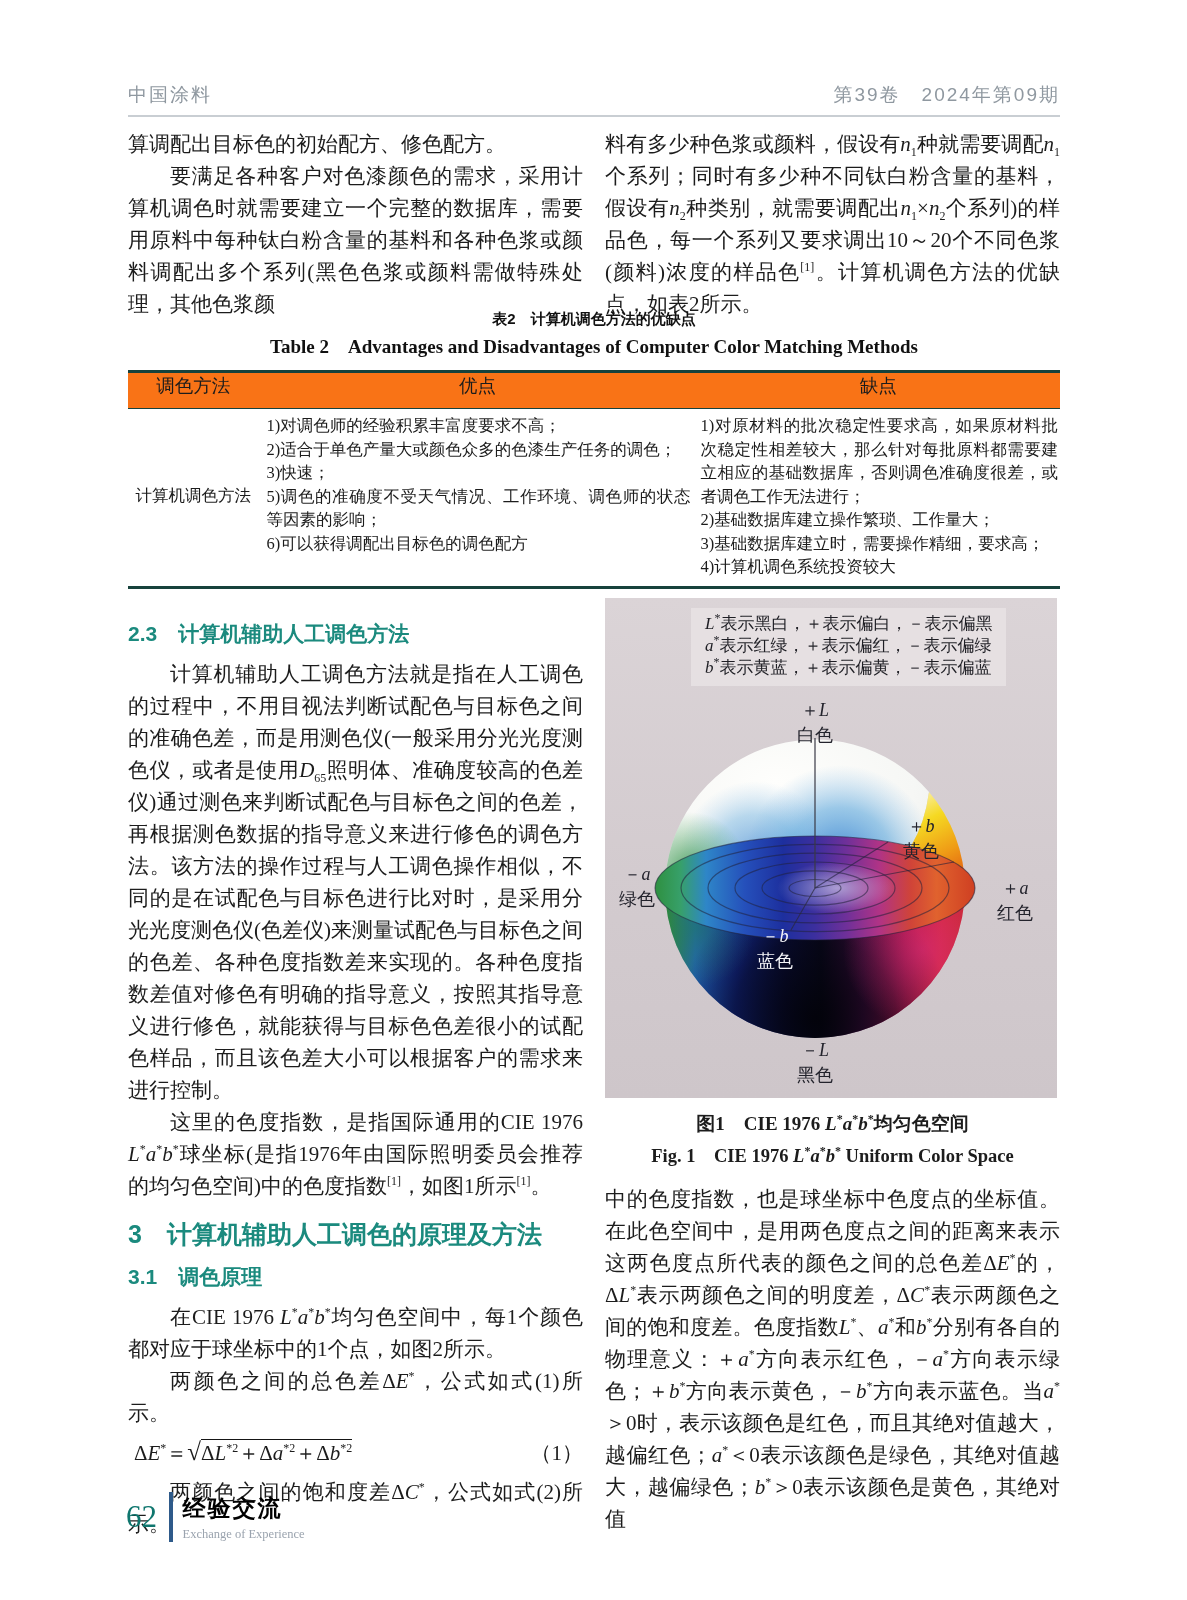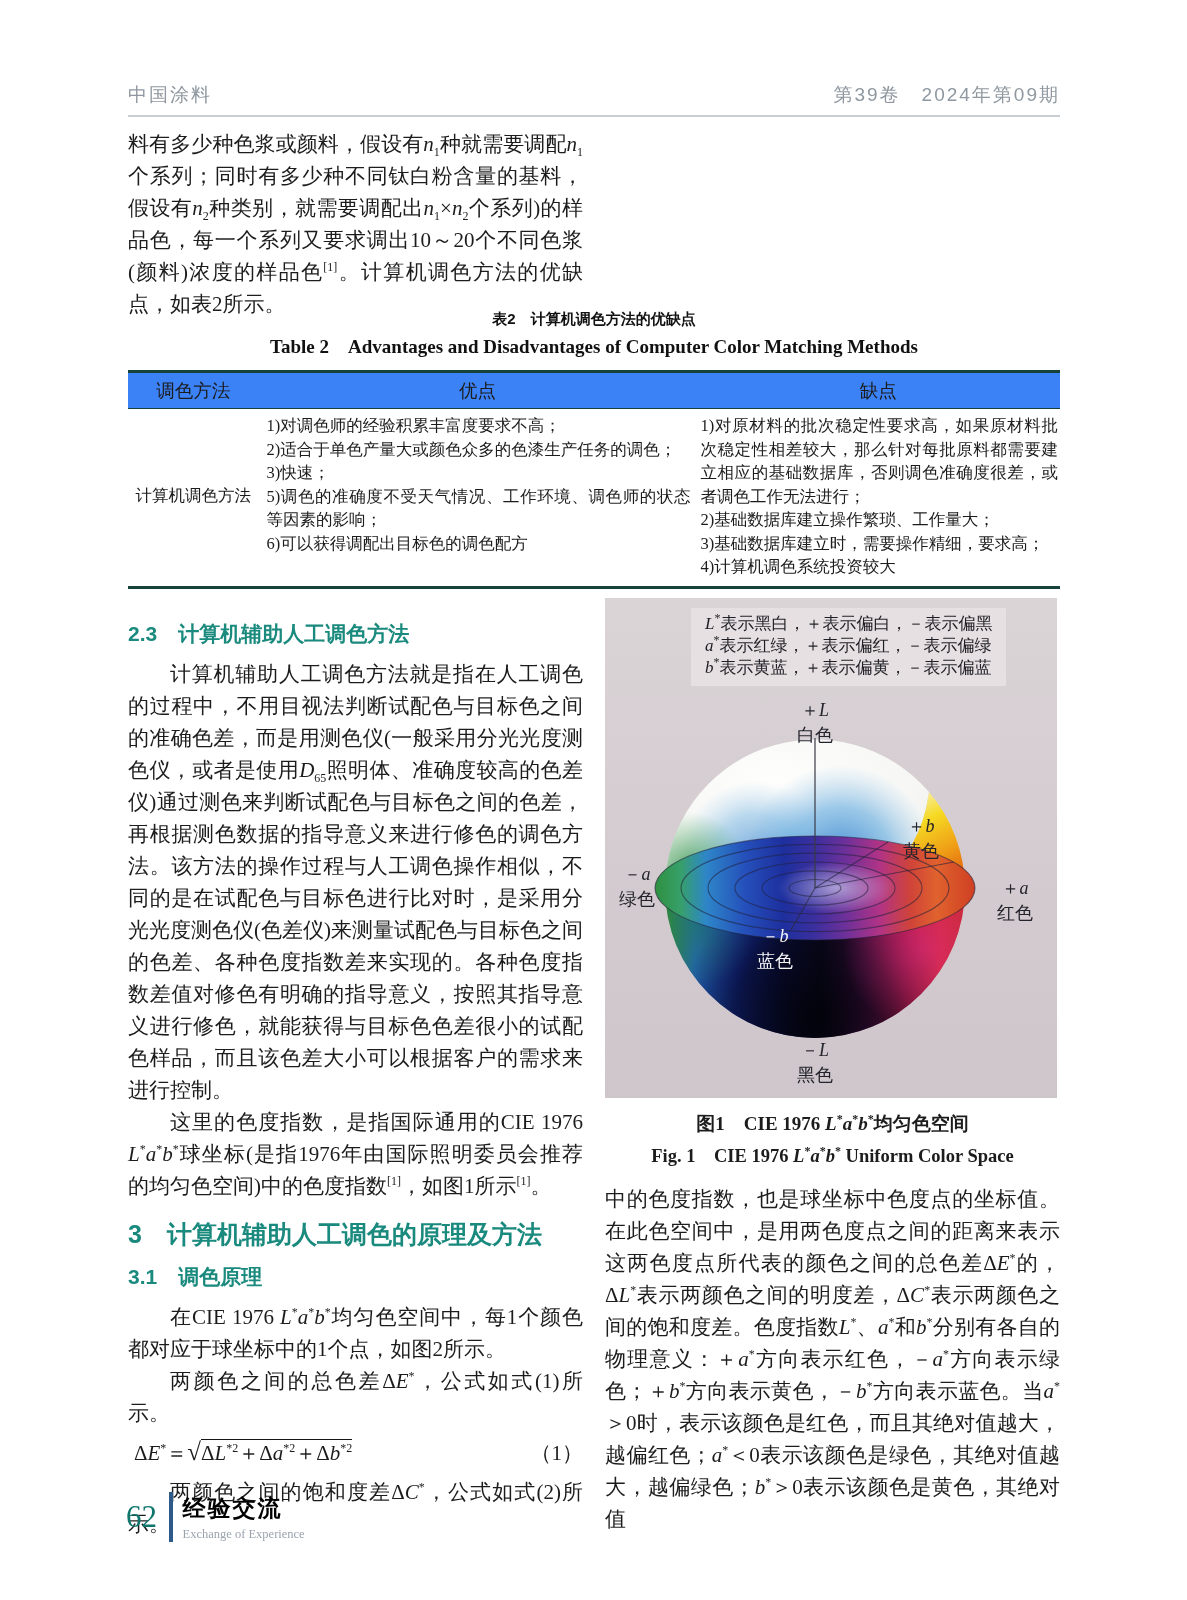--- a/index.html
+++ b/index.html
@@ -22,22 +22,22 @@
   
   .cols{position:absolute;left:128px;width:932px;display:flex;gap:22px;}
   .col{width:455px;}
   .body-par{font-size:21px;line-height:32px;text-align:justify;}
   .indent{text-indent:2em;}
   
   .table-block{position:absolute;left:128px;top:310px;width:932px;}
   .tbl-title-cn{text-align:center;font-family:"Liberation Sans","DejaVu Sans",sans-serif;font-weight:bold;font-size:15px;color:#111;}
   .tbl-title-en{text-align:center;font-weight:bold;font-size:19px;margin-top:5px;color:#111;}
   .tbl{margin-top:10px;border-top:3px solid #17423c;border-bottom:3px solid #17423c;}
-  .tbl-head{display:flex;background:#3b82f6;border-bottom:1.5px solid #17423c;
-    font-size:18.5px;height:35px;align-items:center;}
+  .tbl-head{display:flex;background:#f97316;border-bottom:1.5px solid #17423c;
+    font-size:18.5px;height:35px;}
   .tbl-head .c1,.tbl-body .c1{width:14%;text-align:center;}
   .tbl-head .c2{width:47%;text-align:center;}
   .tbl-head .c3{width:39%;text-align:center;}
   .tbl-body{display:flex;padding:5px 0 7px 0;}
   .tbl-body .c1{display:flex;align-items:center;justify-content:center;font-size:16.5px;}
   .tbl-body .c2{width:47%;padding:0 6px 0 8px;box-sizing:border-box;}
   .tbl-body .c3{width:39%;padding:0 2px 0 4px;box-sizing:border-box;}
   .tbl-item{font-size:16.5px;line-height:23.5px;text-align:justify;}
   
   .h-teal{font-family:"Liberation Sans","DejaVu Sans",sans-serif;font-weight:bold;color:#1b8a7e;}
@@ -70,20 +70,24 @@
 </style>
 </head>
 <body>
 
 <div class="pg-header">
   <span>中国涂料</span>
   <span>第39卷　2024年第09期</span>
 </div>
 
 <div class="cols" style="top:128px;">
+  <div class="col">
+    <div class="body-par">算调配出目标色的初始配方、修色配方。</div>
+    <div class="body-par indent">要满足各种客户对色漆颜色的需求，采用计算机调色时就需要建立一个完整的数据库，需要用原料中每种钛白粉含量的基料和各种色浆或颜料调配出多个系列(黑色色浆或颜料需做特殊处理，其他色浆颜</div>
+  </div>
   <div class="col">
     <div class="body-par">料有多少种色浆或颜料，假设有<i>n</i><sub>1</sub>种就需要调配<i>n</i><sub>1</sub>个系列；同时有多少种不同钛白粉含量的基料，假设有<i>n</i><sub>2</sub>种类别，就需要调配出<i>n</i><sub>1</sub>×<i>n</i><sub>2</sub>个系列)的样品色，每一个系列又要求调出10～20个不同色浆(颜料)浓度的样品色<sup>[1]</sup>。计算机调色方法的优缺点，如表2所示。</div>
   </div>
 </div>
 
 <div class="table-block">
   <div class="tbl-title-cn">表2　计算机调色方法的优缺点</div>
   <div class="tbl-title-en">Table 2　Advantages and Disadvantages of Computer Color Matching Methods</div>
   <div class="tbl">
     <div class="tbl-head">

